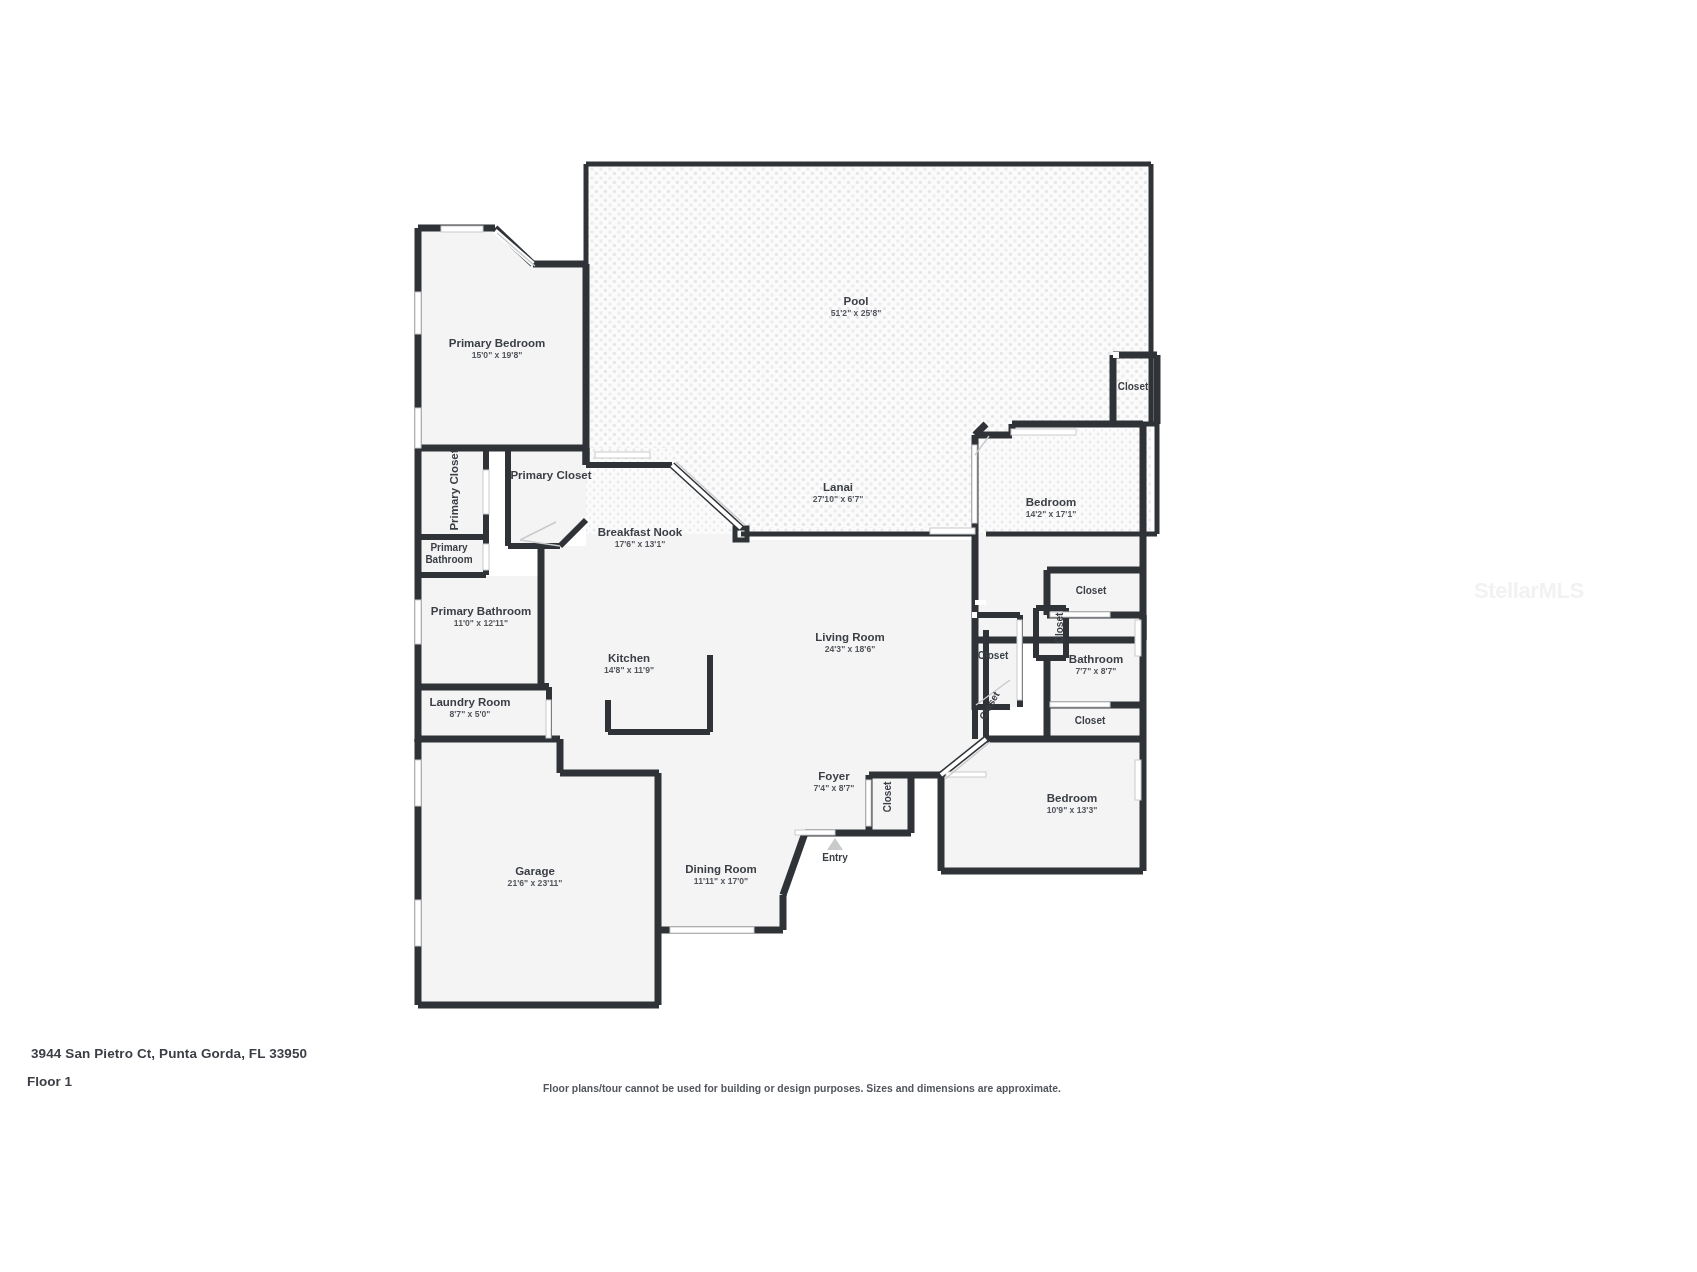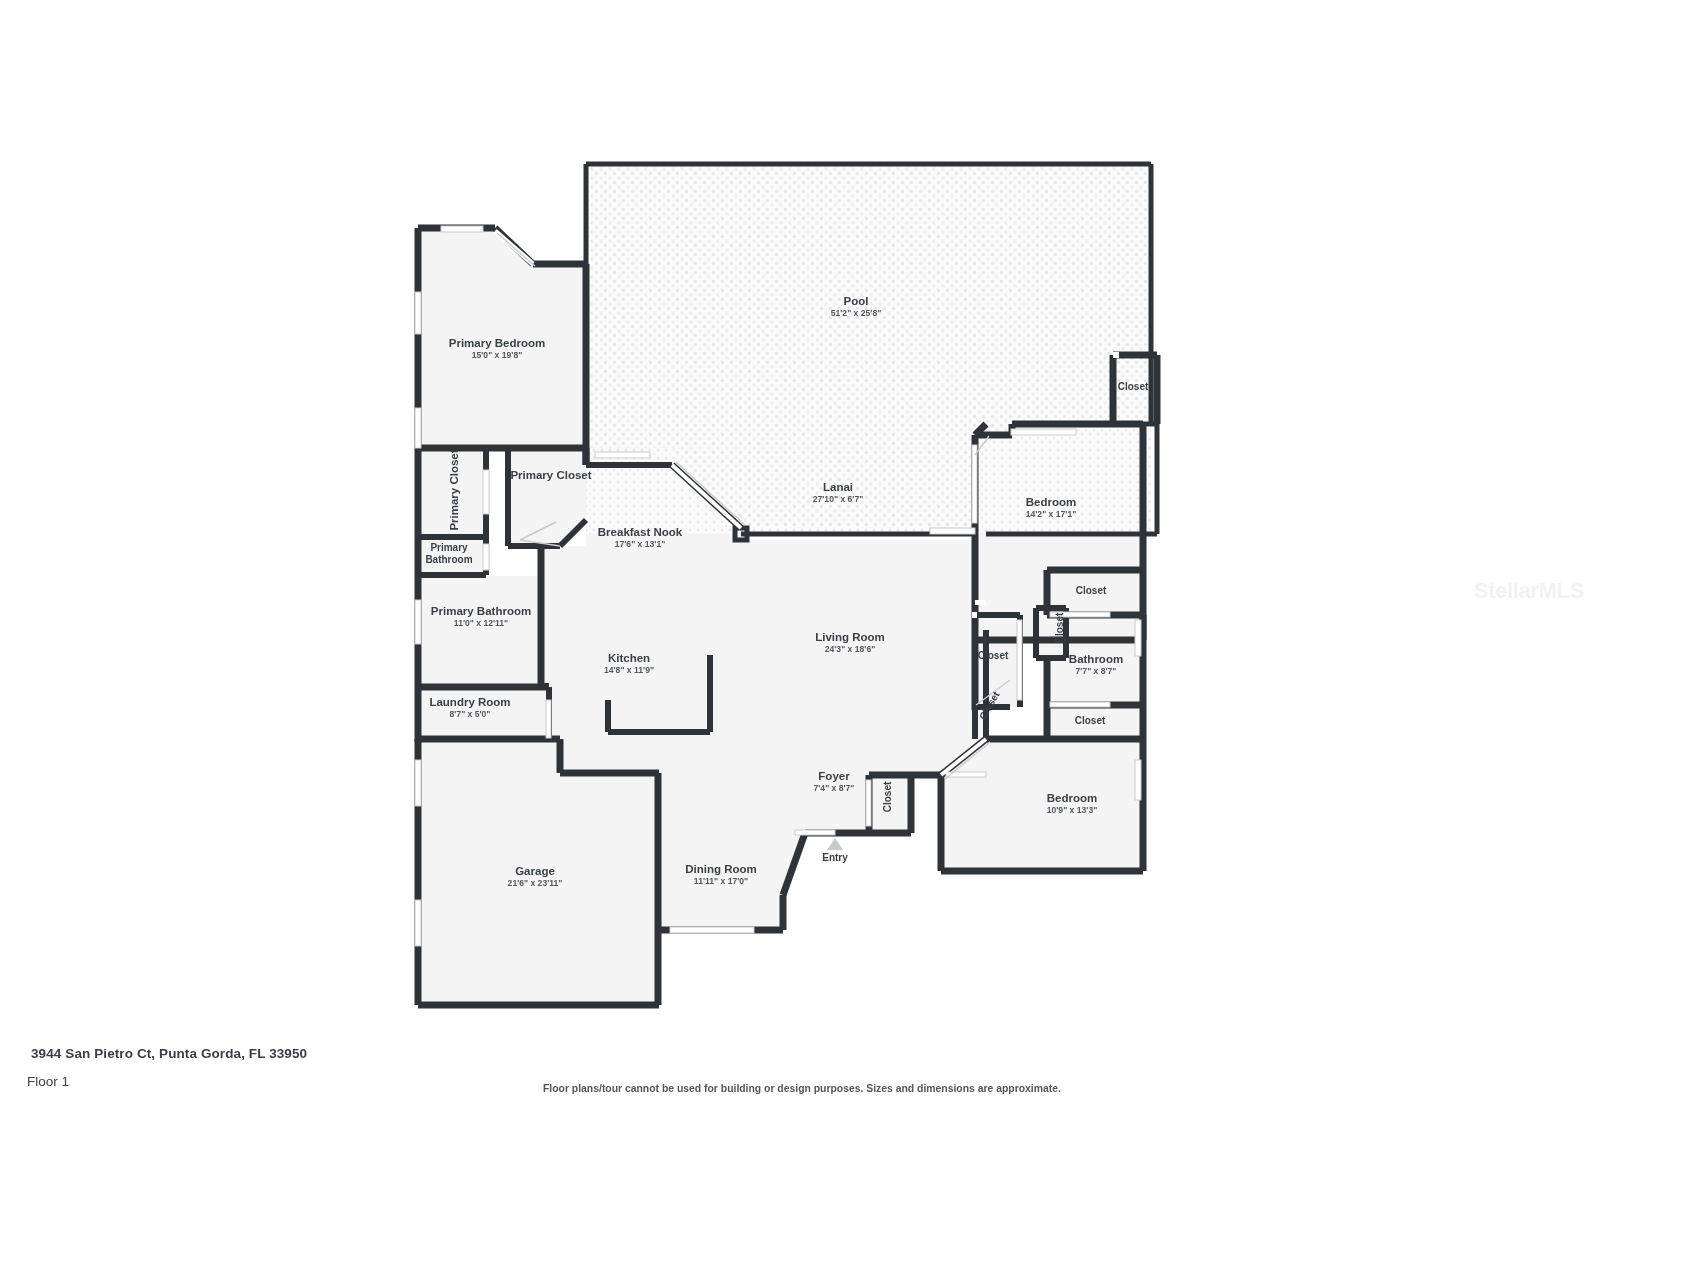--- a/index.html
+++ b/index.html
@@ -55,21 +55,21 @@
     color: #3b3f45;
     letter-spacing: 0.1px;
     white-space: nowrap;
     text-align: center;
   }
   .footer-floor {
     position: absolute;
     left: 27px;
     top: 1074px;
     font-size: 13.5px;
-    font-weight: normal;
+    font-weight: bold;
     color: #3b3f45;
     white-space: nowrap;
   }
   .footer-disclaimer {
     position: absolute;
     left: 543px;
     top: 1083px;
     font-size: 10.4px;
     font-weight: bold;
     color: #53575d;

